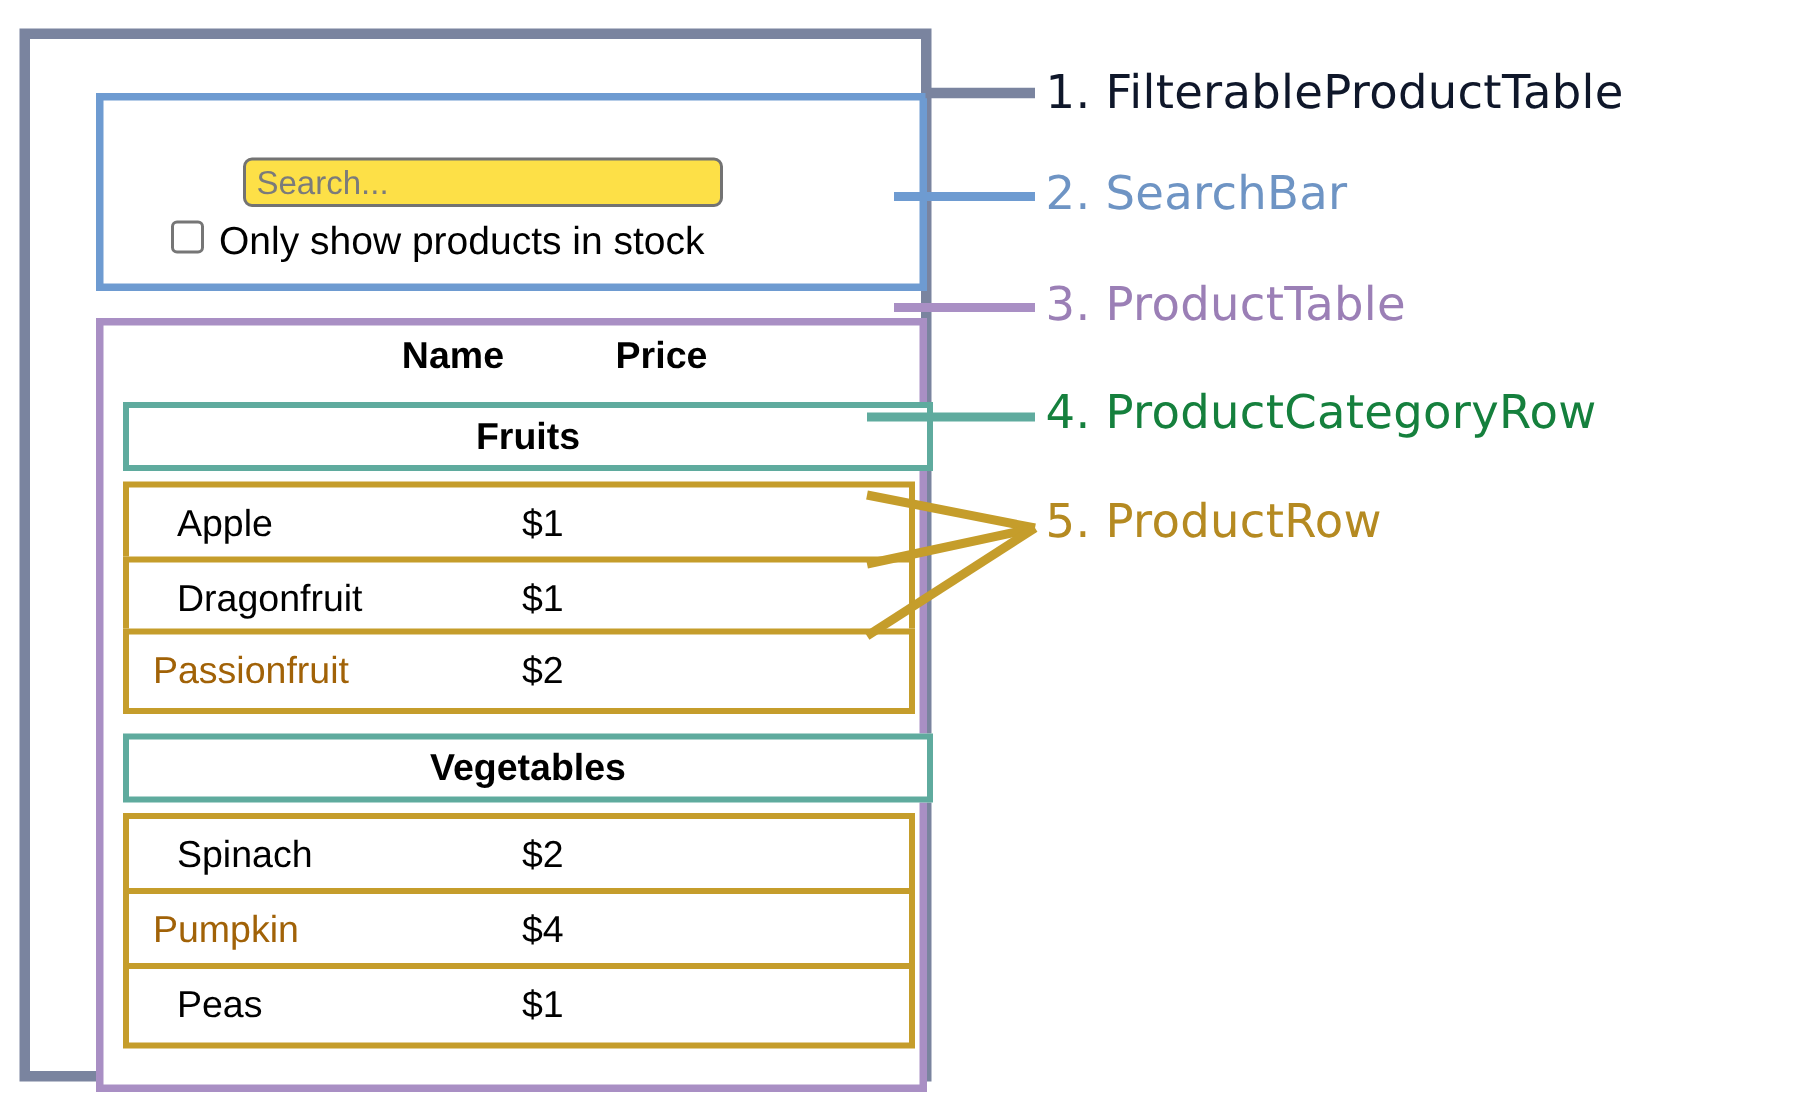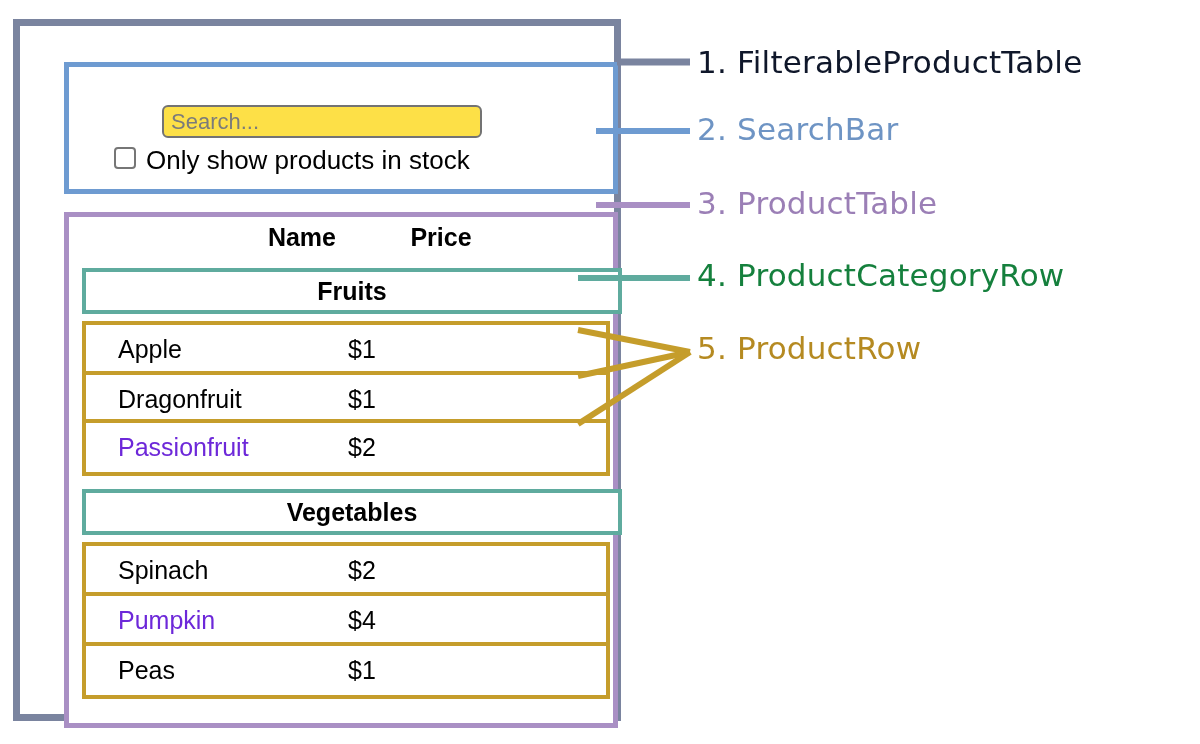--- a/index.html
+++ b/index.html
@@ -158,21 +158,21 @@
     width: 262px;
     padding-left: 32px;
     box-sizing: border-box;
     white-space: nowrap;
   }
   .cell-price {
     width: 200px;
     box-sizing: border-box;
     white-space: nowrap;
   }
-  .out-of-stock { color: #6d28d9; }
+  .out-of-stock { color: #a16207; padding-left: 16px; }
 
   
   .annotation {
     position: absolute;
     font-family: "DejaVu Sans", sans-serif;
     font-size: 31px;
     letter-spacing: 0.2px;
     white-space: nowrap;
     z-index: 6;
   }

